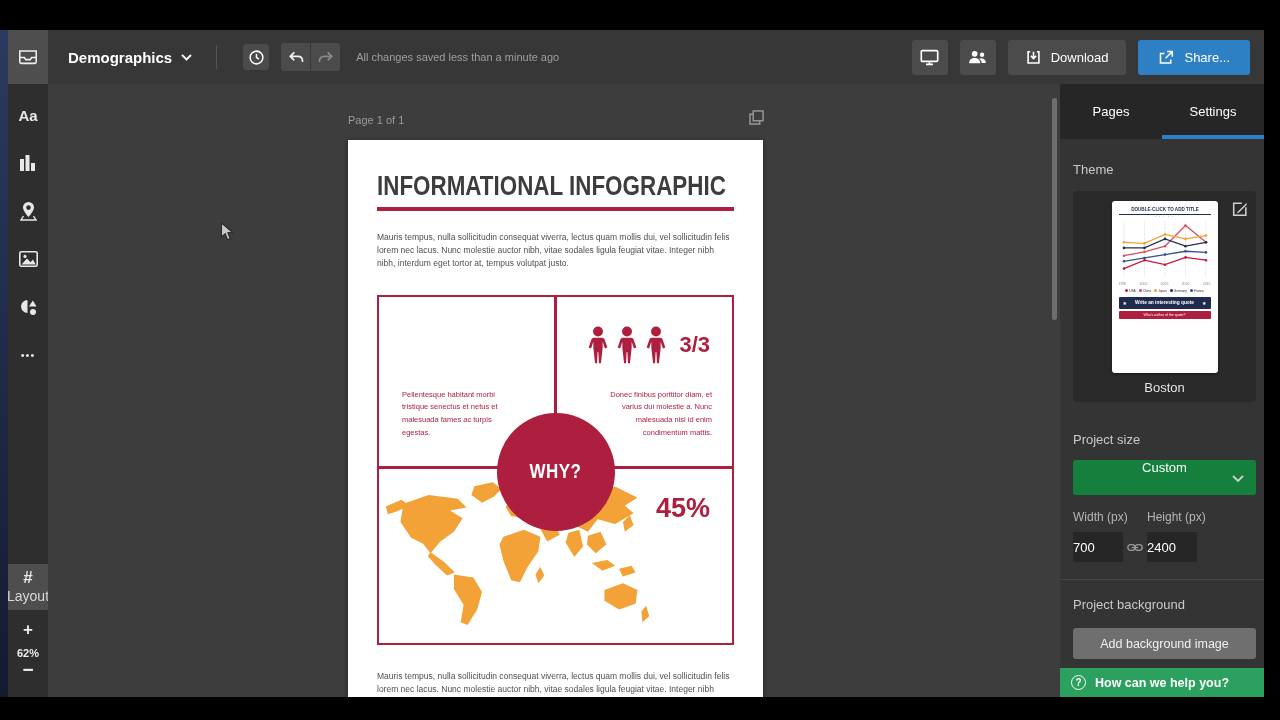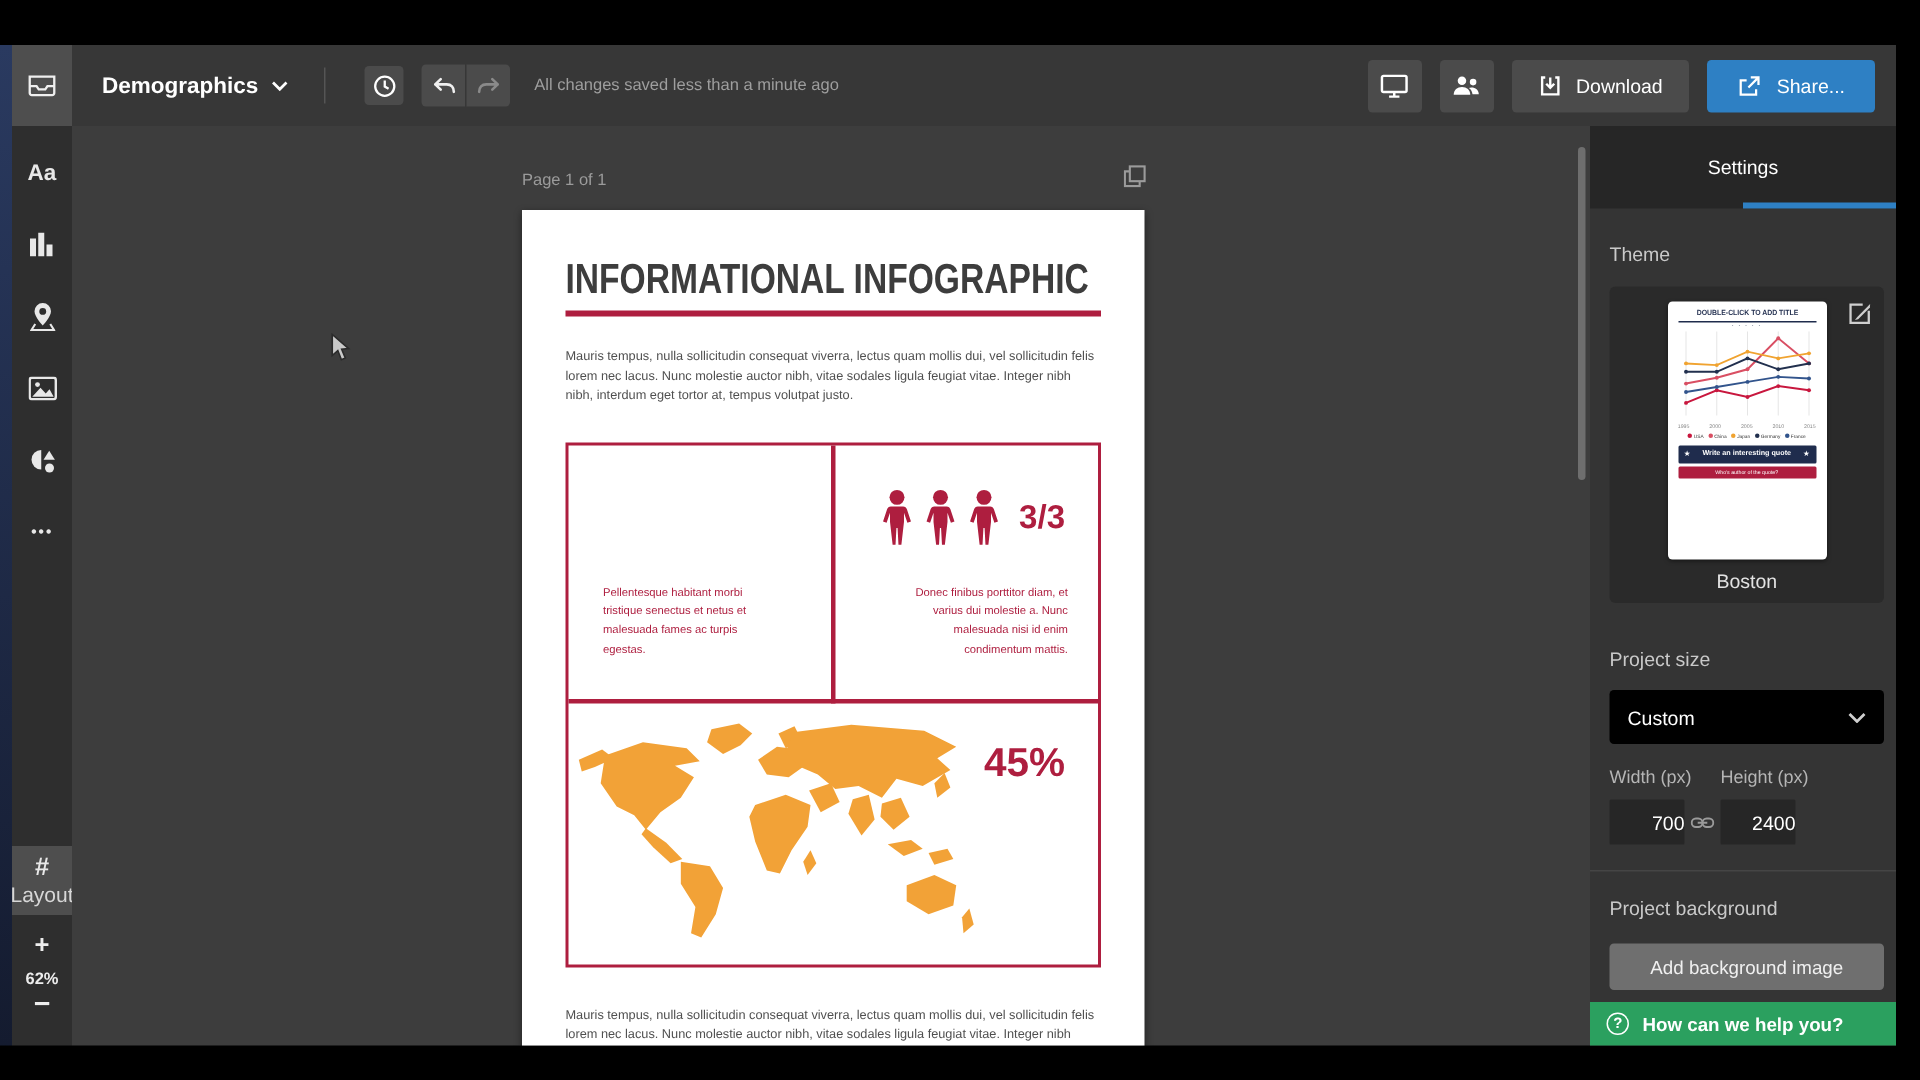--- a/index.html
+++ b/index.html
@@ -100,30 +100,30 @@
   .thumb-legend .li { display:flex; align-items:center; gap:1px; font-size:3.2px; color:#333; }
   .thumb-legend .dot { width:3px; height:3px; border-radius:50%; }
   .quote-bar { margin-top:4px; height:12px; background:#1f2c4d; color:#fff; display:flex; align-items:center;
     justify-content:space-between; padding:0 4px; border-radius:1px; }
   .quote-bar .star { font-size:5px; }
   .quote-bar .qt { font-size:4.8px; font-weight:bold; }
   .author-bar { margin-top:2.5px; height:8px; background:var(--accent_red); color:#fff; font-size:3.5px;
     display:flex; align-items:center; justify-content:center; border-radius:1px; }
   .theme-name { text-align:center; margin-top:7px; font-size:13px; color:#e3e3e3; }
   .lbl-psize { margin-top:30px; }
-  .dropdown { margin-top:13px; height:35px; background:#000000; border-radius:3px; display:flex; align-items:center;
-    padding:18px 12px; cursor:pointer; }
+  .dropdown { margin-top:13px; height:35px; background:#15803d; border-radius:3px; display:flex; align-items:center;
+    padding:0 12px; cursor:pointer;flex-direction:column; }
   .dropdown .val { color:#fff; font-size:13px; }
   .dropdown svg { margin-left:auto; }
   .size-labels { display:flex; margin-top:15px; }
   .size-labels .sl { font-size:12px; color:#b5b5b5; }
   .size-labels .sl:first-child { width:74px; }
   .size-inputs { display:flex; align-items:center; margin-top:8px; }
   .size-input { width:50px; height:30px; background:#262626; border:none; border-radius:1px; color:#fff;
-    font-size:13px; text-align:right; font-family:"Liberation Sans",sans-serif; }
+    font-size:13px; text-align:left; font-family:"Liberation Sans",sans-serif; }
   .link-wrap { width:24px; display:flex; justify-content:center; }
   .panel-divider { height:1px; background:#454545; margin:17px -8px 0 -13px; }
   .lbl-pbg { margin-top:17px; }
   .add-bg-btn { margin-top:16px; height:31px; background:#6f6f6f; border-radius:3px; color:#f0f0f0;
     font-size:12.5px; display:flex; align-items:center; justify-content:center; cursor:pointer; }
   .help-bar { position:absolute; left:0; right:0; bottom:0; height:29px; background:var(--help_green);
     display:flex; align-items:center; justify-content:center; cursor:pointer; }
   .help-q { position:absolute; left:11px; width:15px; height:15px; border:1.5px solid #fff; border-radius:50%;
     color:#fff; font-size:10px; display:flex; align-items:center; justify-content:center; font-weight:bold; }
   .help-lbl { color:#fff; font-size:12.5px; font-weight:bold; }
@@ -326,36 +326,40 @@
           <path d="M162 48 L177 43 L183 56 L170 63 Z"></path>
           <path d="M192 54 L203 51 L207 68 L198 79 L189 64 Z"></path>
           <path d="M212 57 L225 53 L231 66 L220 75 L211 66 Z"></path>
           <path d="M248 43 L255 36 L259 46 L250 53 Z"></path>
           <path d="M216 85 L232 82 L240 88 L227 93 Z"></path>
           <path d="M244 91 L257 88 L261 95 L248 99 Z"></path>
           <path d="M229 113 L248 106 L263 113 L261 127 L244 133 L229 124 Z"></path>
           <path d="M267 135 L272 129 L275 140 L268 146 Z"></path>
         </svg>
 
+        <div class="why-circle">
+          <span class="why-text">WHY?</span>
+        </div>
 
         <div class="stat55">45%</div>
       </div>
 
       <div class="ig-para ig-footer">Mauris tempus, nulla sollicitudin consequat viverra, lectus quam mollis dui, vel sollicitudin felis lorem nec lacus. Nunc molestie auctor nibh, vitae sodales ligula feugiat vitae. Integer nibh nibh, interdum eget tortor at, tempus volutpat justo.</div>
     </div>
 
     <div class="scroll-thumb"></div>
 
     <svg class="cursor" width="15" height="20" viewBox="0 0 15 20">
       <path d="M1.5 1 L1.5 15 L5.2 11.7 L7.6 17.8 L10.2 16.6 L7.8 10.8 L12.4 10.4 Z" fill="#c9c9c9" stroke="#2b2b2b" stroke-width="1.1"></path>
     </svg>
   </main>
 
   <aside class="right-panel">
     <div class="tabs">
+      <div class="tab">Pages</div>
       <div class="tab">Settings</div>
       <div class="tab-underline"></div>
     </div>
 
     <div class="panel-body">
       <div class="section-label lbl-theme">Theme</div>
 
       <div class="theme-box">
         <span class="edit-icon">
           <svg width="18" height="18" viewBox="0 0 20 20" fill="none" stroke="#cfcfcf" stroke-width="1.7">

